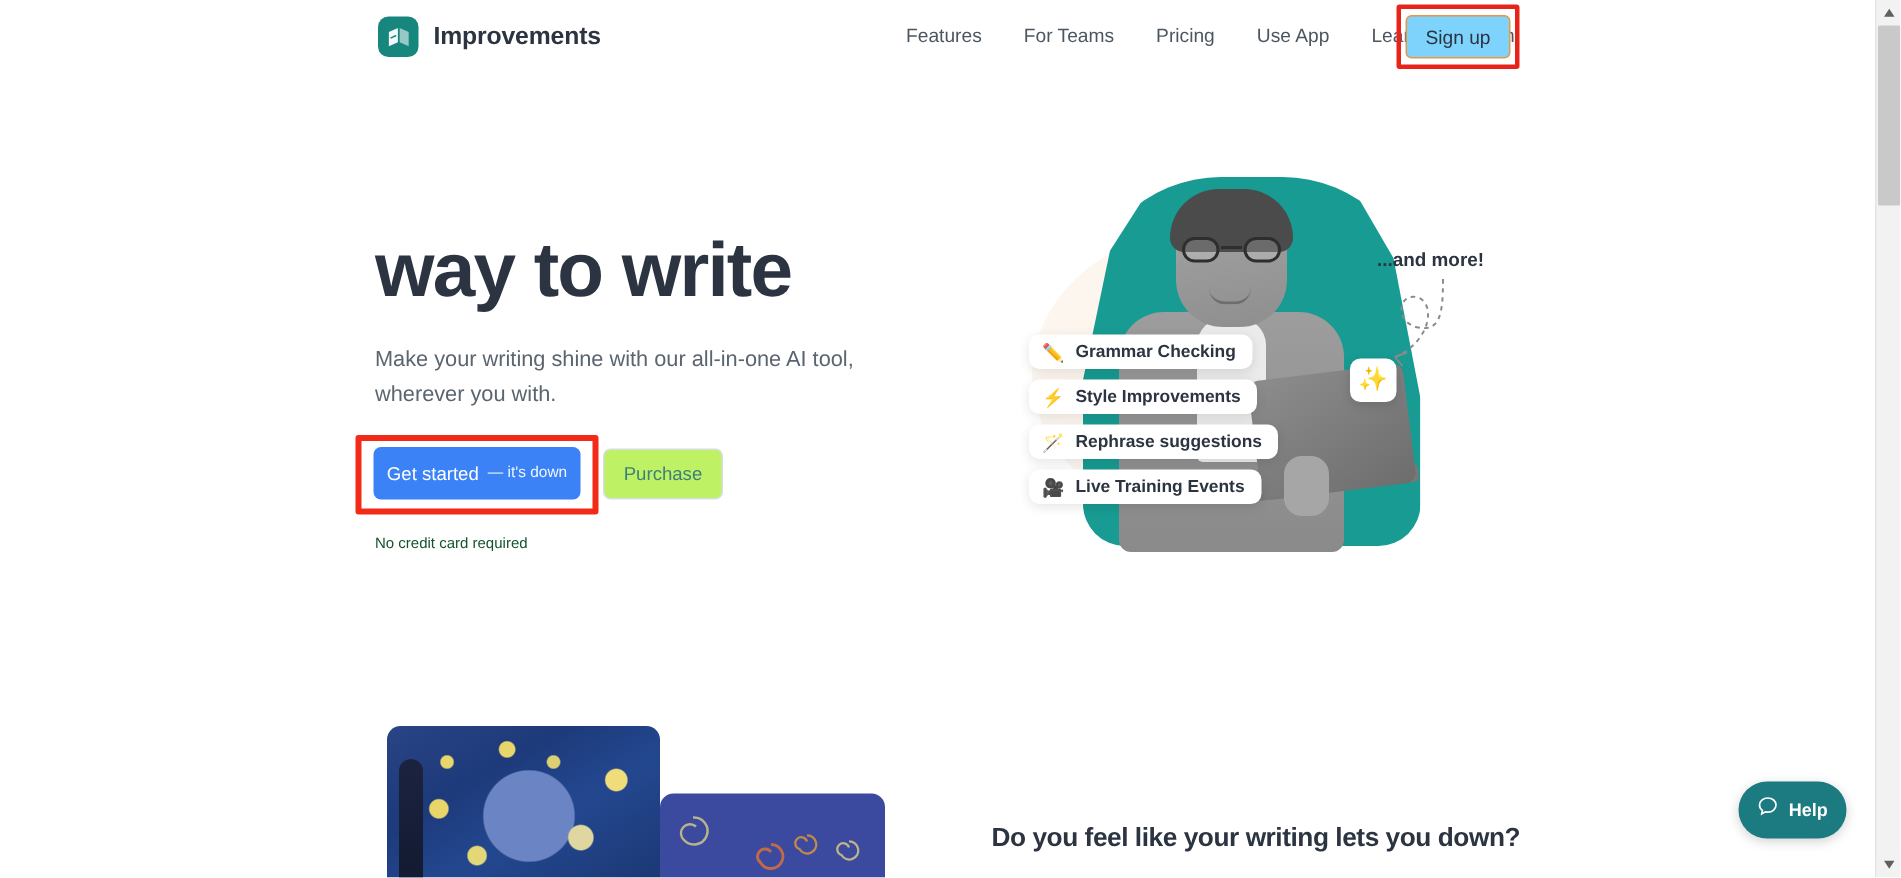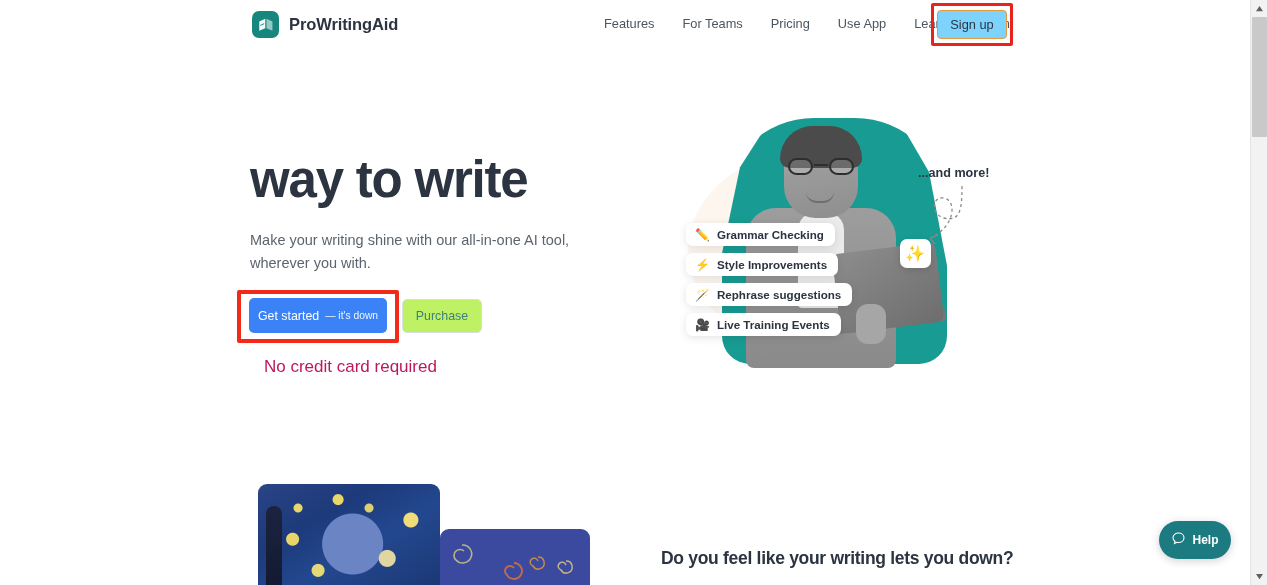--- a/index.html
+++ b/index.html
@@ -179,23 +179,22 @@
     cursor: pointer;
     display: flex;
     align-items: center;
     justify-content: center;
     white-space: nowrap;
   }
   .no-card {
     position: absolute;
     left: 250px;
     top: 357px;
-    font-size: 17px;
-    color: #be185d;
-    margin-left: 14px;
+    font-size: 10px;
+    color: #14532d;
   }
 
   
   .hero-art {
     position: absolute;
     left: 660px;
     top: 100px;
     width: 345px;
     height: 280px;
   }
@@ -504,21 +503,21 @@
   <header class="site-header">
 
     <div class="brand">
       <span class="brand-logo">
         <svg width="18" height="18" viewBox="0 0 24 24" aria-hidden="true">
           <path d="M3 7.2 L11 3.6 L11 16.2 L3 19.8 Z" fill="#ffffff" opacity="0.95"></path>
           <path d="M12.6 3.6 L20.6 7.2 L20.6 19.8 L12.6 16.2 Z" fill="#ffffff" opacity="0.55"></path>
           <path d="M4.5 12.5 L9.5 10.2" stroke="#17877e" stroke-width="1.3" fill="none"></path>
         </svg>
       </span>
-      <span class="brand-name">ProWritingAid</span>
+      <span class="brand-name">Improvements</span>
     </div>
 
     <nav class="nav-links">
       <a class="nav-link">Features</a>
       <a class="nav-link">For Teams</a>
       <a class="nav-link">Pricing</a>
       <a class="nav-link">Use App</a>
       <a class="nav-link">Learn</a>
       <a class="nav-link">Log in</a>
     </nav>

